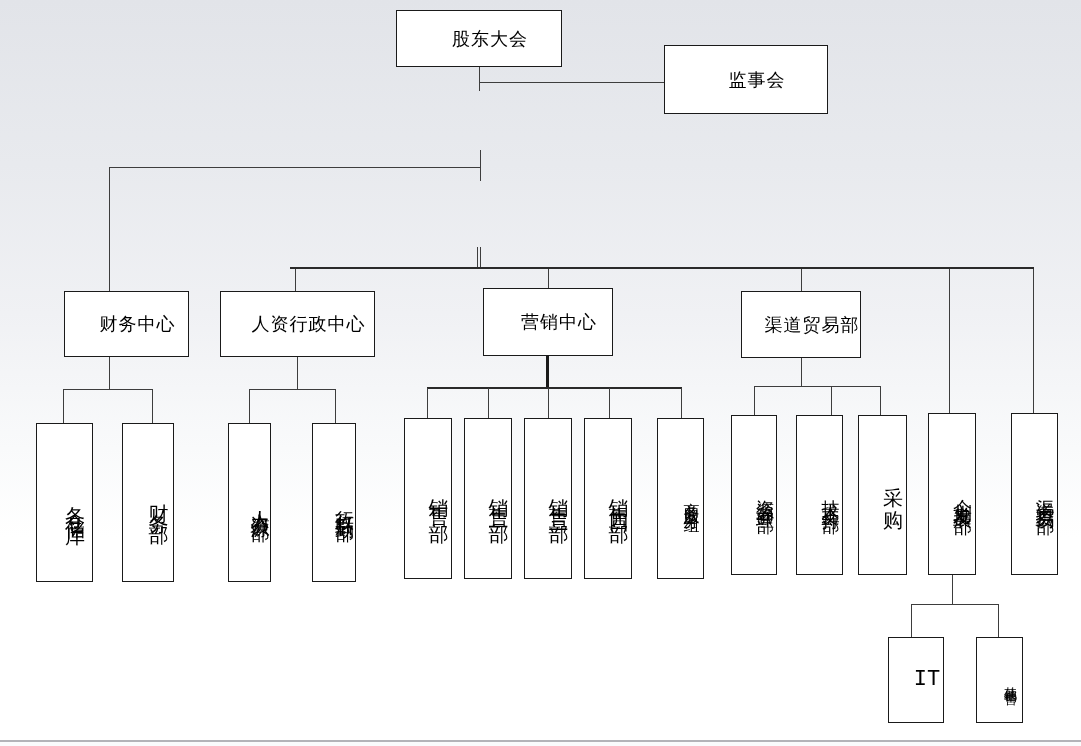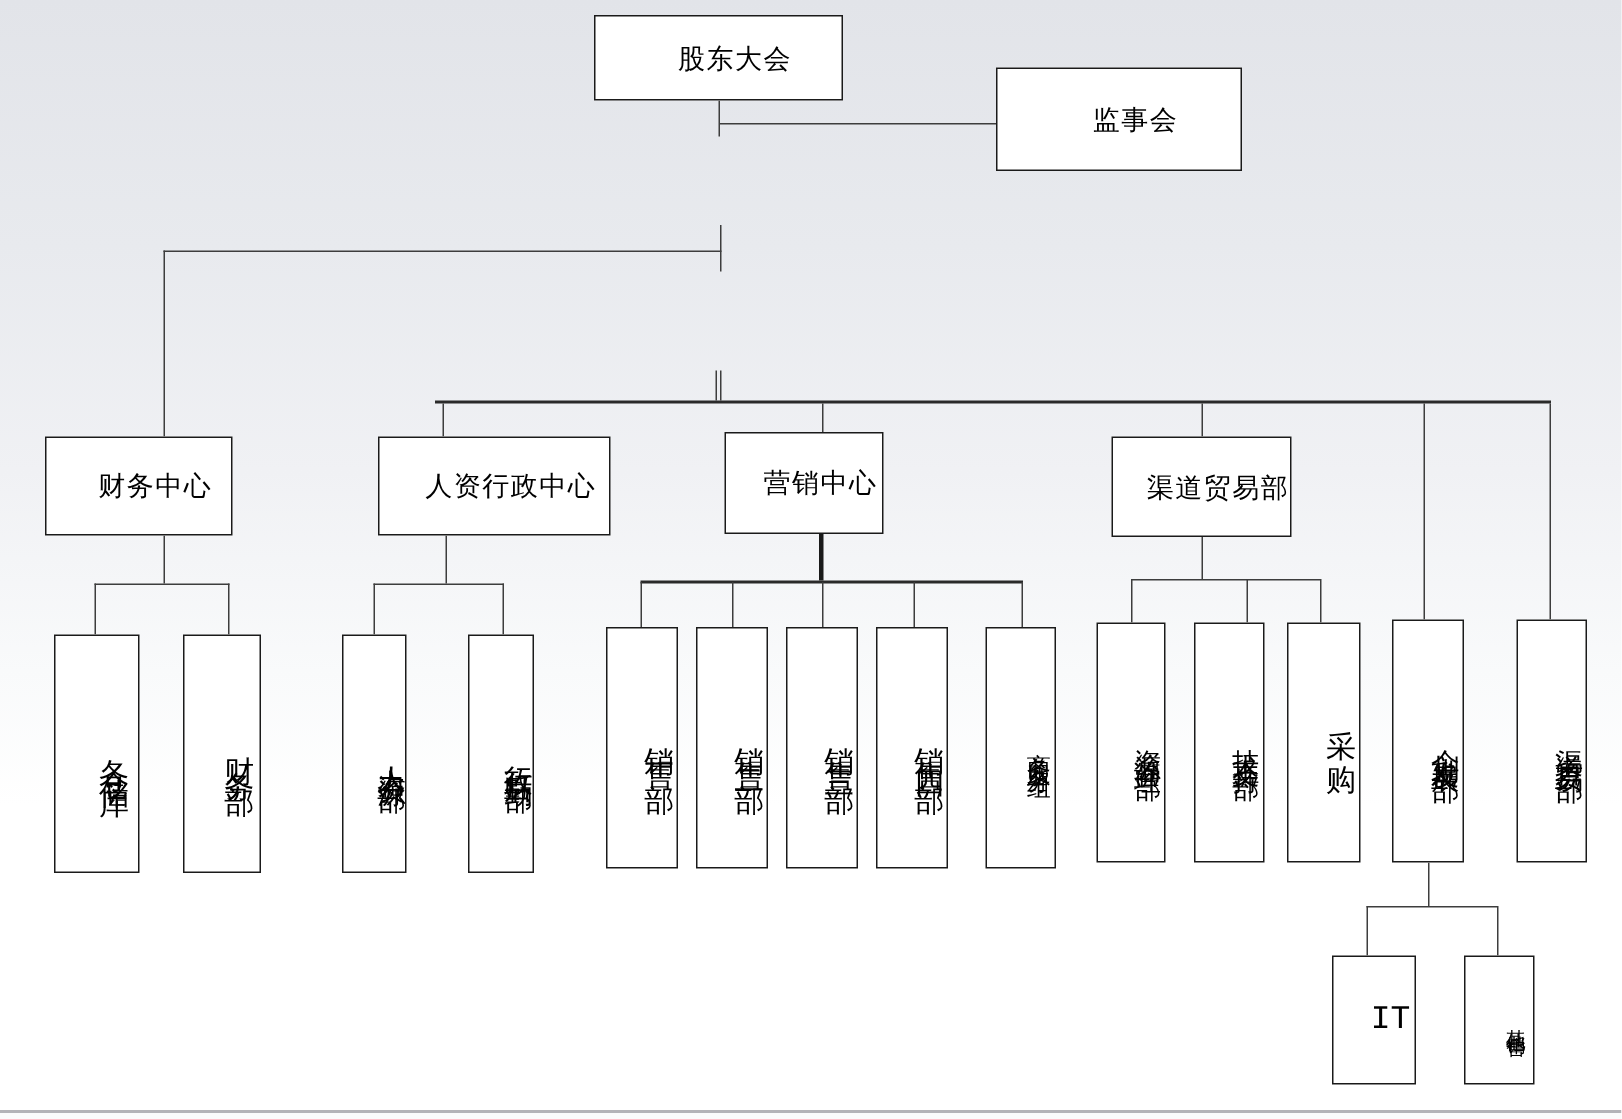--- a/index.html
+++ b/index.html
@@ -95,27 +95,27 @@
   <div class="hline" style="left:911px; top:604px; width:87px;"></div>
   <div class="vline" style="left:911px; top:604px; height:33px;"></div>
   <div class="vline" style="left:998px; top:604px; height:33px;"></div>
 
   <div class="node hbox" style="left:396px; top:10px;  width:166px; height:57px;">
     <span>股东大会</span>
   </div>
   <div class="node hbox" style="left:664px; top:45px;  width:164px; height:69px;">
     <span>监事会</span>
   </div>
-  <div class="node hbox" style="left:30px;  top:291px; width:125px; height:66px;">
+  <div class="node hbox" style="left:64px;  top:291px; width:125px; height:66px;">
     <span>财务中心</span>
   </div>
-  <div class="node hbox" style="left:220px; top:291px; width:155px; height:66px;margin-left:32px;">
+  <div class="node hbox" style="left:220px; top:291px; width:155px; height:66px;">
     <span>人资行政中心</span>
   </div>
-  <div class="node hbox" style="left:483px; top:288px; width:106px; height:68px;">
+  <div class="node hbox" style="left:483px; top:288px; width:130px; height:68px;">
     <span>营销中心</span>
   </div>
   <div class="node hbox" style="left:741px; top:291px; width:120px; height:67px;">
     <span>渠道贸易部</span>
   </div>
 
   <div class="node" style="left:36px;  top:423px; width:57px; height:159px;">
     <span class="vtext fs20 ls6">各仓储库</span>
   </div>
   <div class="node" style="left:122px; top:423px; width:52px; height:159px;">

